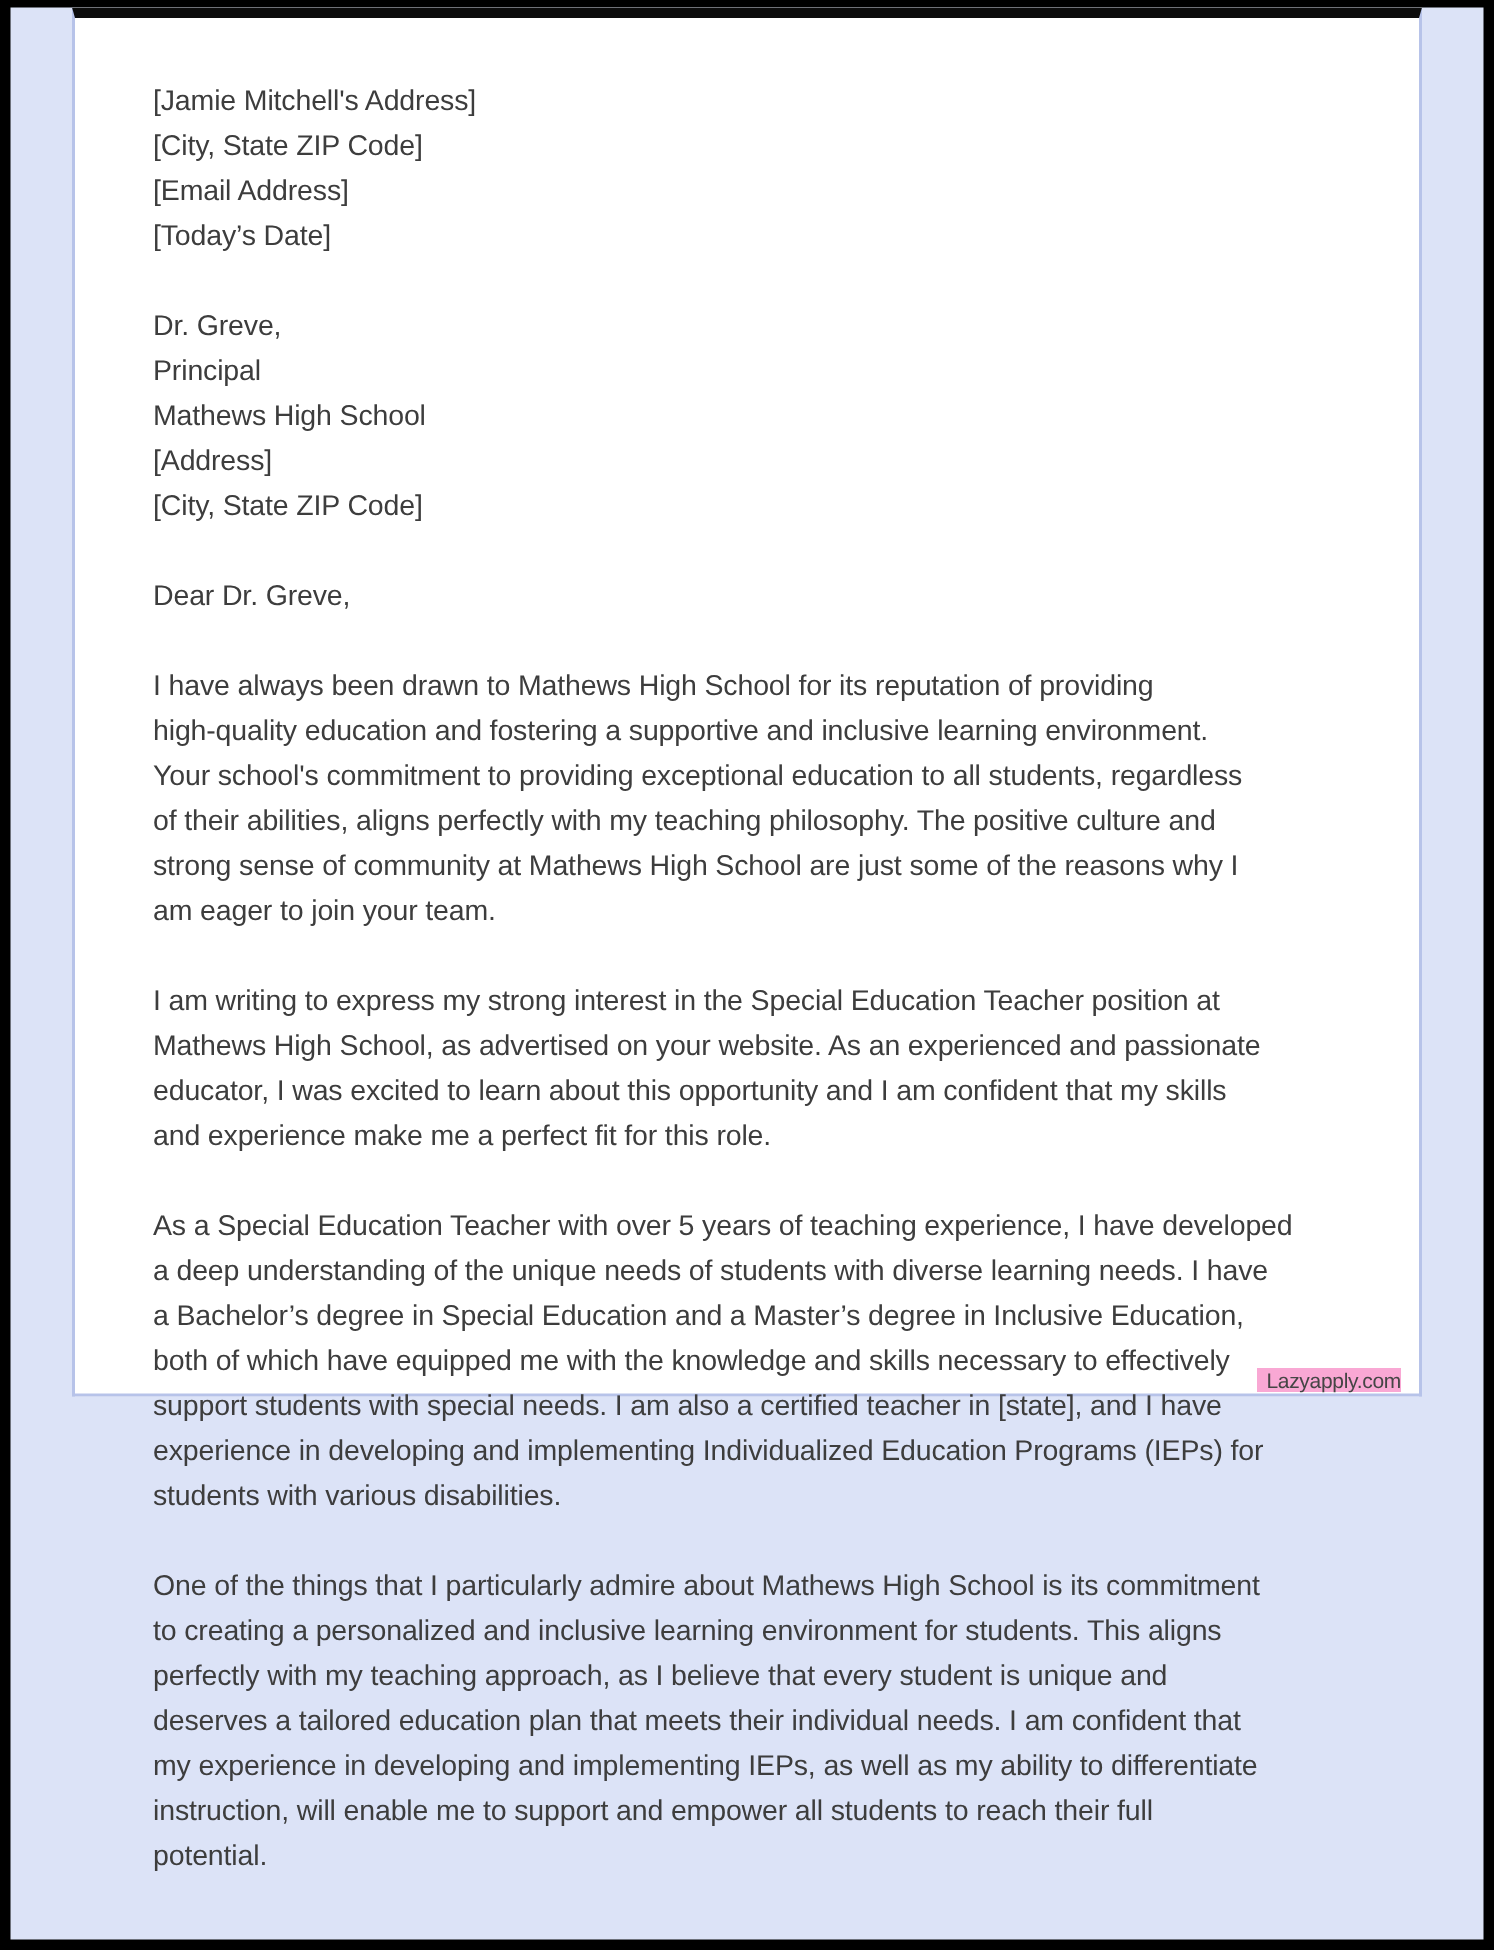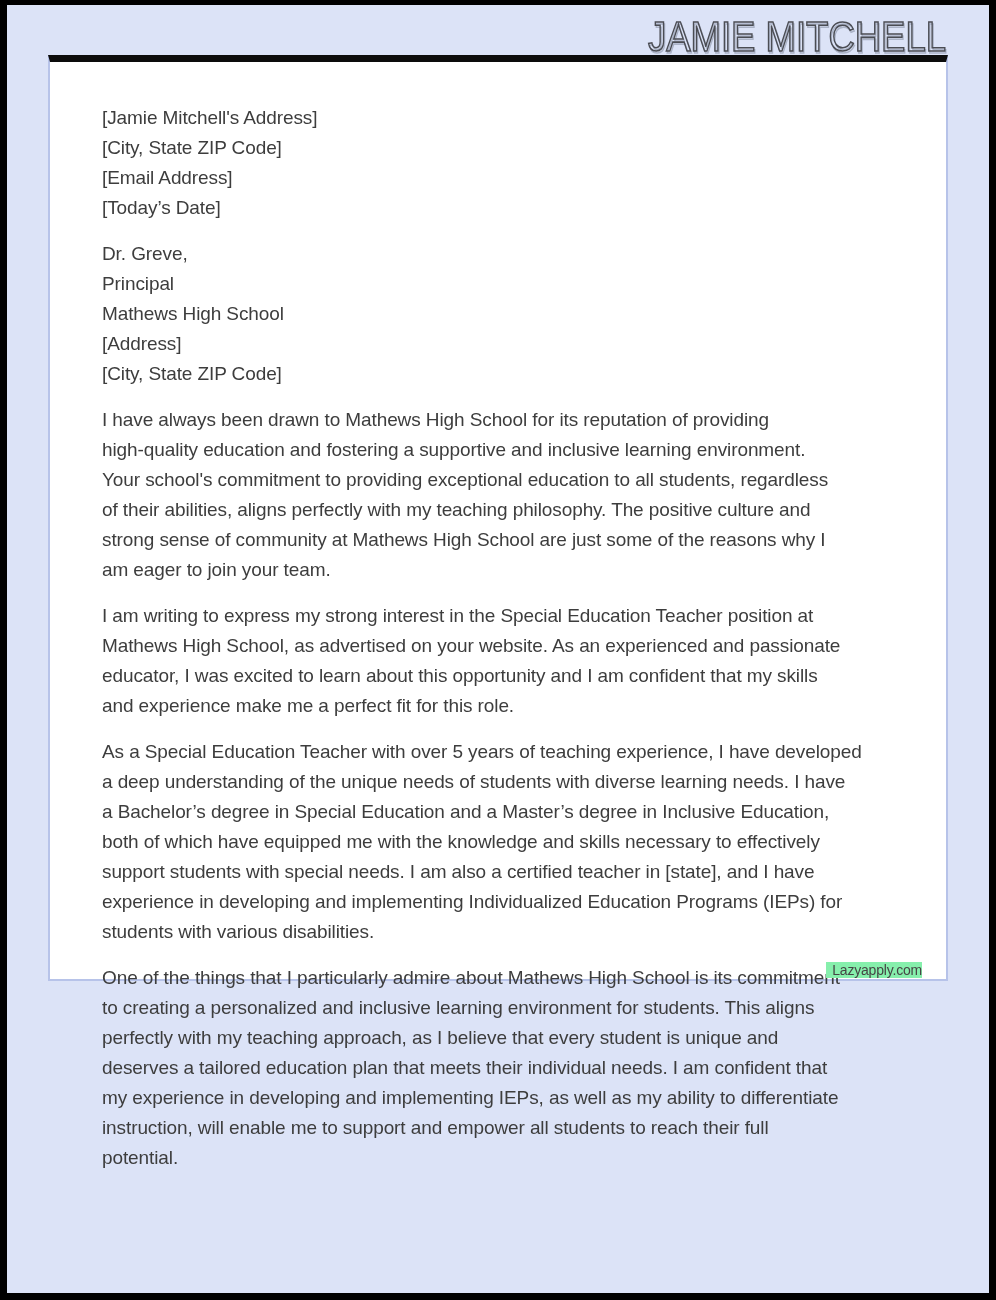--- a/index.html
+++ b/index.html
@@ -39,57 +39,53 @@
   }
   .content {
     padding: 41px 28px 0 52px;
   }
   .block {
     font-size: 19px;
     line-height: 30px;
     letter-spacing: -0.1px;
     color: #3d3d3d;
     white-space: pre;
-    margin-top: 16px;
+    margin-top: 30px;
   }
   .block:first-child { margin-top: 0; }
   .watermark {
     position: absolute;
-    right: 24px;
+    right: 12px;
     bottom: 1px;
     font-size: 14px;
     line-height: 16px;
     letter-spacing: -0.2px;
     color: #454545;
-    background: #86efac;
+    background: #f9a8d4;
     padding-left: 6px;
   }
 </style>
 </head>
 <body>
 
 <div class="canvas">
 
-  <div class="header-row">
-    <svg class="name-svg" width="312" height="50" viewBox="0 0 312 50">
-      <text x="310" y="46" text-anchor="end" font-family="Liberation Sans, sans-serif" font-size="43" textLength="298" lengthAdjust="spacingAndGlyphs" fill="none" stroke="#4b4d54" stroke-width="1.6">JAMIE MITCHELL</text>
-    </svg>
-  </div>
 
   <div class="sheet">
     <div class="content">
       <p class="block">[Jamie Mitchell's Address]
 [City, State ZIP Code]
 [Email Address]
 [Today’s Date]</p>
       <p class="block">Dr. Greve,
 Principal
 Mathews High School
 [Address]
 [City, State ZIP Code]</p>
+      <p class="block">Dear Dr. Greve,</p>
       <p class="block">I have always been drawn to Mathews High School for its reputation of providing
 high-quality education and fostering a supportive and inclusive learning environment.
 Your school's commitment to providing exceptional education to all students, regardless
 of their abilities, aligns perfectly with my teaching philosophy. The positive culture and
 strong sense of community at Mathews High School are just some of the reasons why I
 am eager to join your team.</p>
       <p class="block">I am writing to express my strong interest in the Special Education Teacher position at
 Mathews High School, as advertised on your website. As an experienced and passionate
 educator, I was excited to learn about this opportunity and I am confident that my skills
 and experience make me a perfect fit for this role.</p>

